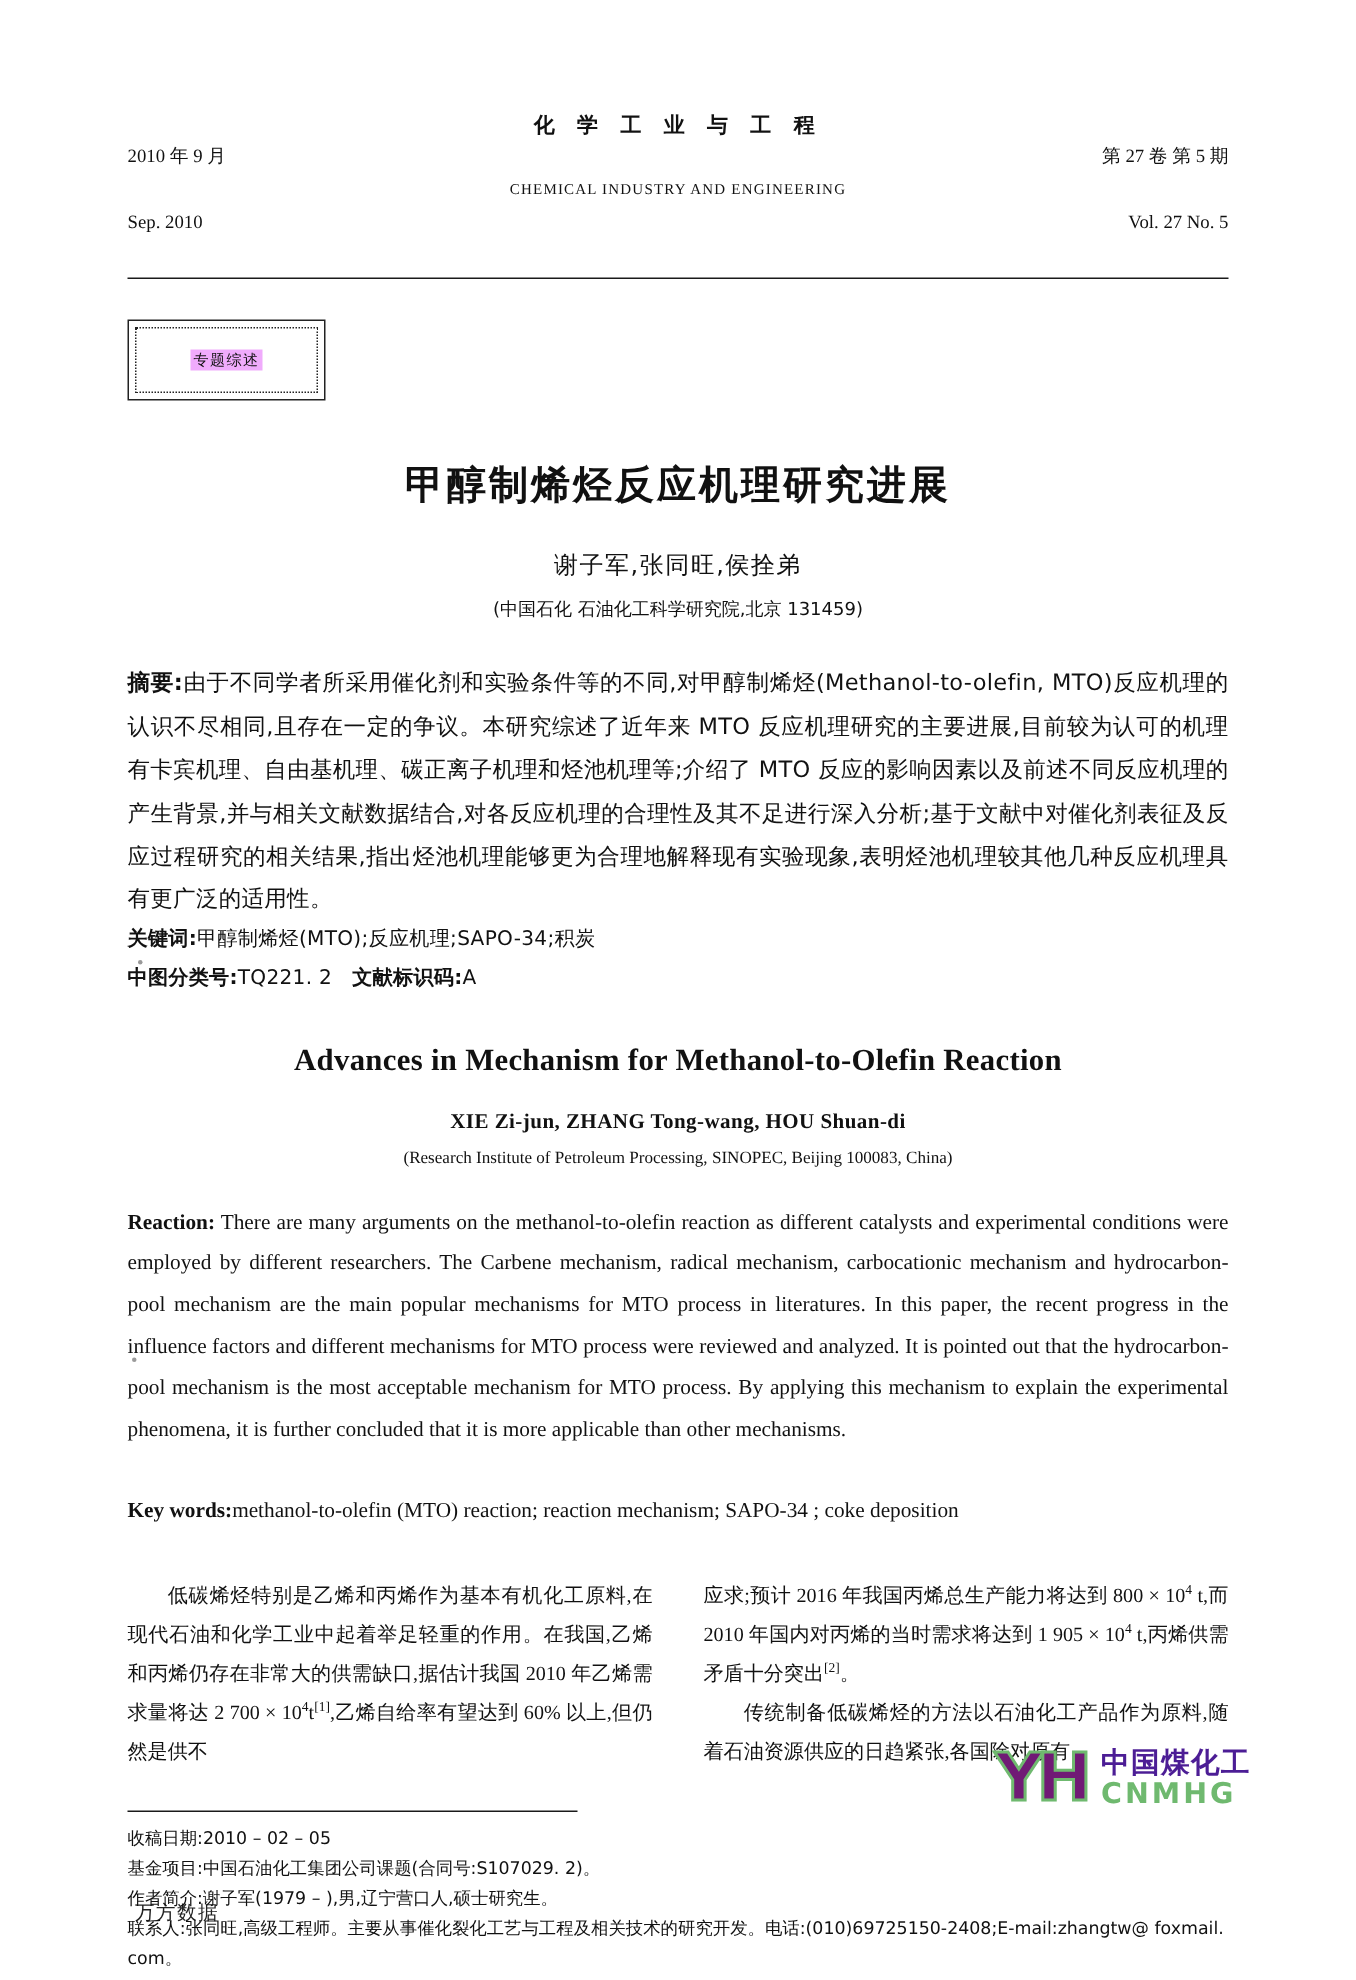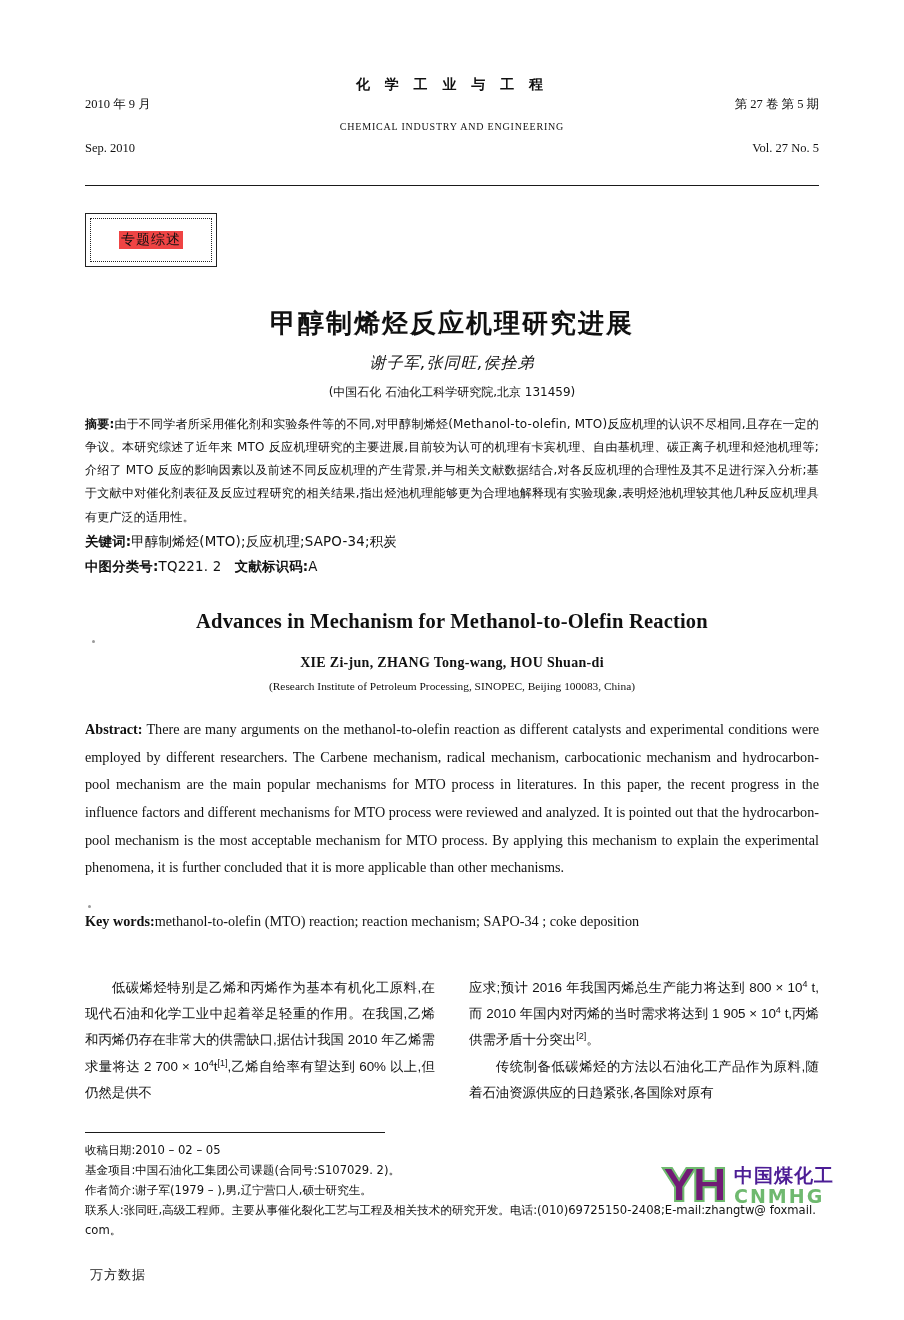--- a/index.html
+++ b/index.html
@@ -81,25 +81,25 @@
     position: relative;
   }
   .badge::before {
     content: "";
     position: absolute;
     left: 4px; top: 4px; right: 4px; bottom: 4px;
     border: 1.2px dotted #222;
   }
   .badge span {
     font-family: Liberation Serif, serif;
-    font-size: 14px;
+    font-size: 10px;
     letter-spacing: 1px;
     position: relative;
     z-index: 2;
-    background: #ef4444;
+    background: #f0abfc;
     padding: 0 2px;
   }
   .artnum {
     margin-left: 36px;
     font-family: "DejaVu Sans", sans-serif;
     font-size: 13.5px;
     letter-spacing: 0.3px;
   }
 
   
@@ -109,37 +109,36 @@
     font-weight: bold;
     font-size: 26px;
     letter-spacing: 2px;
     margin-top: 38px;
   }
   .authors-cn {
     text-align: center;
     font-family: "DejaVu Sans", sans-serif;
     font-size: 16px;
     letter-spacing: 1px;
-    margin-top: 12px;
-    font-style: italic;
+    margin-top: 26px;
   }
   .affil-cn {
     text-align: center;
     font-family: "DejaVu Sans", sans-serif;
     font-size: 12px;
     margin-top: 10px;
   }
 
   
   .abs-cn {
     font-family: "DejaVu Sans", sans-serif;
-    font-size: 12px;
+    font-size: 15px;
     line-height: 1.92;
     text-align: justify;
-    margin-top: 12px;
+    margin-top: 26px;
     letter-spacing: 0.2px;
   }
   .abs-cn .lbl { font-weight: bold; }
   .kw-cn, .cls-cn {
     font-family: "DejaVu Sans", sans-serif;
     font-size: 13.4px;
     line-height: 1.92;
     letter-spacing: 0.2px;
   }
   .kw-cn .lbl, .cls-cn .lbl { font-weight: bold; }
@@ -176,22 +175,22 @@
     font-size: 14.2px;
     line-height: 1.9;
     margin-top: 26px;
   }
   .kw-en .lbl { font-weight: bold; }
 
   
   .cols {
     display: flex;
     gap: 34px;
-    margin-top: 40px;
-    font-family: Liberation Sans, sans-serif;
+    margin-top: 30px;
+    font-family: Liberation Serif, serif;
     font-size: 13.4px;
     line-height: 1.95;
   }
   .col { width: 350px; text-align: justify; }
   .col p { margin: 0; }
   .col p.indent { text-indent: 2em; }
   sup { font-size: 9px; vertical-align: super; }
 
   
   .fn-rule {
@@ -304,21 +303,21 @@
     </div>
     <div class="cls-cn">
       <span class="lbl">中图分类号:</span><span>TQ221. 2</span>&nbsp;&nbsp;&nbsp;<span class="lbl">文献标识码:</span><span>A</span>
     </div>
 
     <div class="title-en">Advances in Mechanism for Methanol-to-Olefin Reaction</div>
     <div class="authors-en">XIE Zi-jun, ZHANG Tong-wang, HOU Shuan-di</div>
     <div class="affil-en">(Research Institute of Petroleum Processing, SINOPEC, Beijing 100083, China)</div>
 
     <div class="abs-en">
-      <span class="lbl">Abstract:</span>
+      <span class="lbl">Reaction:</span>
       <span>There are many arguments on the methanol-to-olefin reaction as different catalysts and experimental conditions were employed by different researchers. The Carbene mechanism, radical mechanism, carbocationic mechanism and hydrocarbon-pool mechanism are the main popular mechanisms for MTO process in literatures. In this paper, the recent progress in the influence factors and different mechanisms for MTO process were reviewed and analyzed. It is pointed out that the hydrocarbon-pool mechanism is the most acceptable mechanism for MTO process. By applying this mechanism to explain the experimental phenomena, it is further concluded that it is more applicable than other mechanisms.</span>
     </div>
 
     <div class="kw-en">
       <span class="lbl">Key words:</span><span>methanol-to-olefin (MTO) reaction; reaction mechanism; SAPO-34 ; coke deposition</span>
     </div>
 
     <div class="cols">
       <div class="col">
         <p class="indent"><span>低碳烯烃特别是乙烯和丙烯作为基本有机化工原料,在现代石油和化学工业中起着举足轻重的作用。在我国,乙烯和丙烯仍存在非常大的供需缺口,据估计我国 2010 年乙烯需求量将达 2 700 × 10</span><sup>4</sup><span>t</span><sup>[1]</sup><span>,乙烯自给率有望达到 60% 以上,但仍然是供不</span></p>

